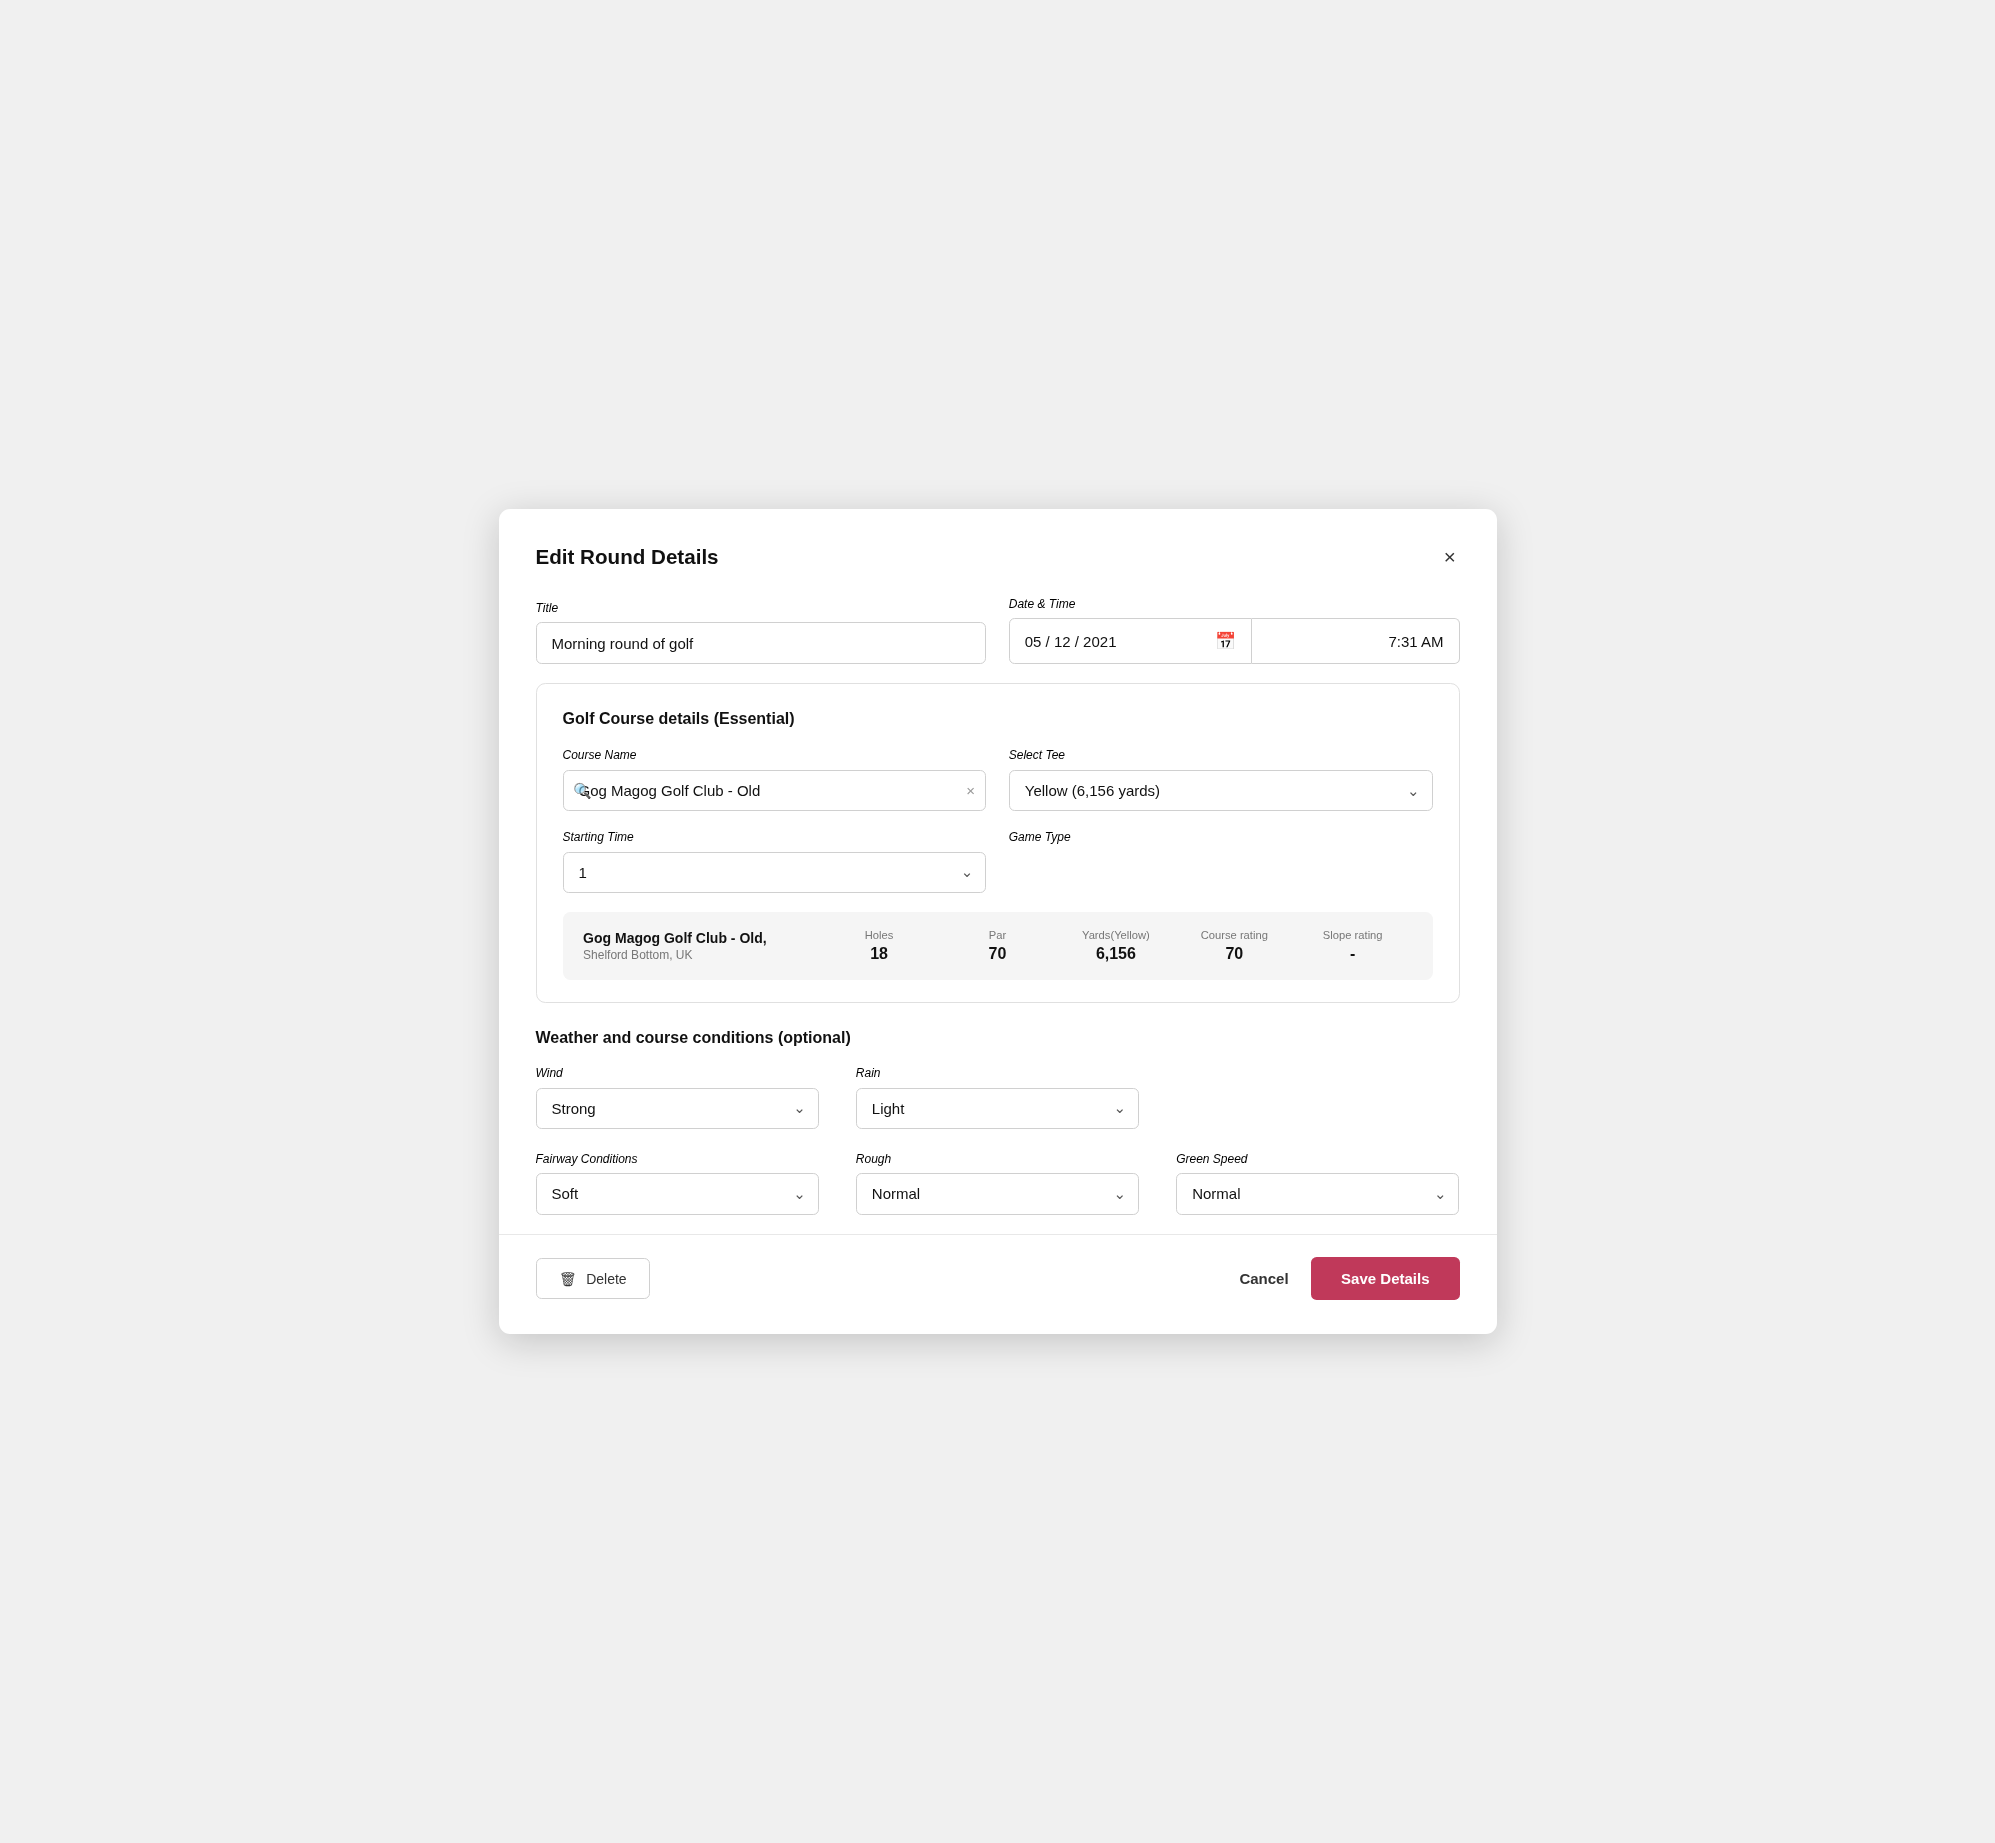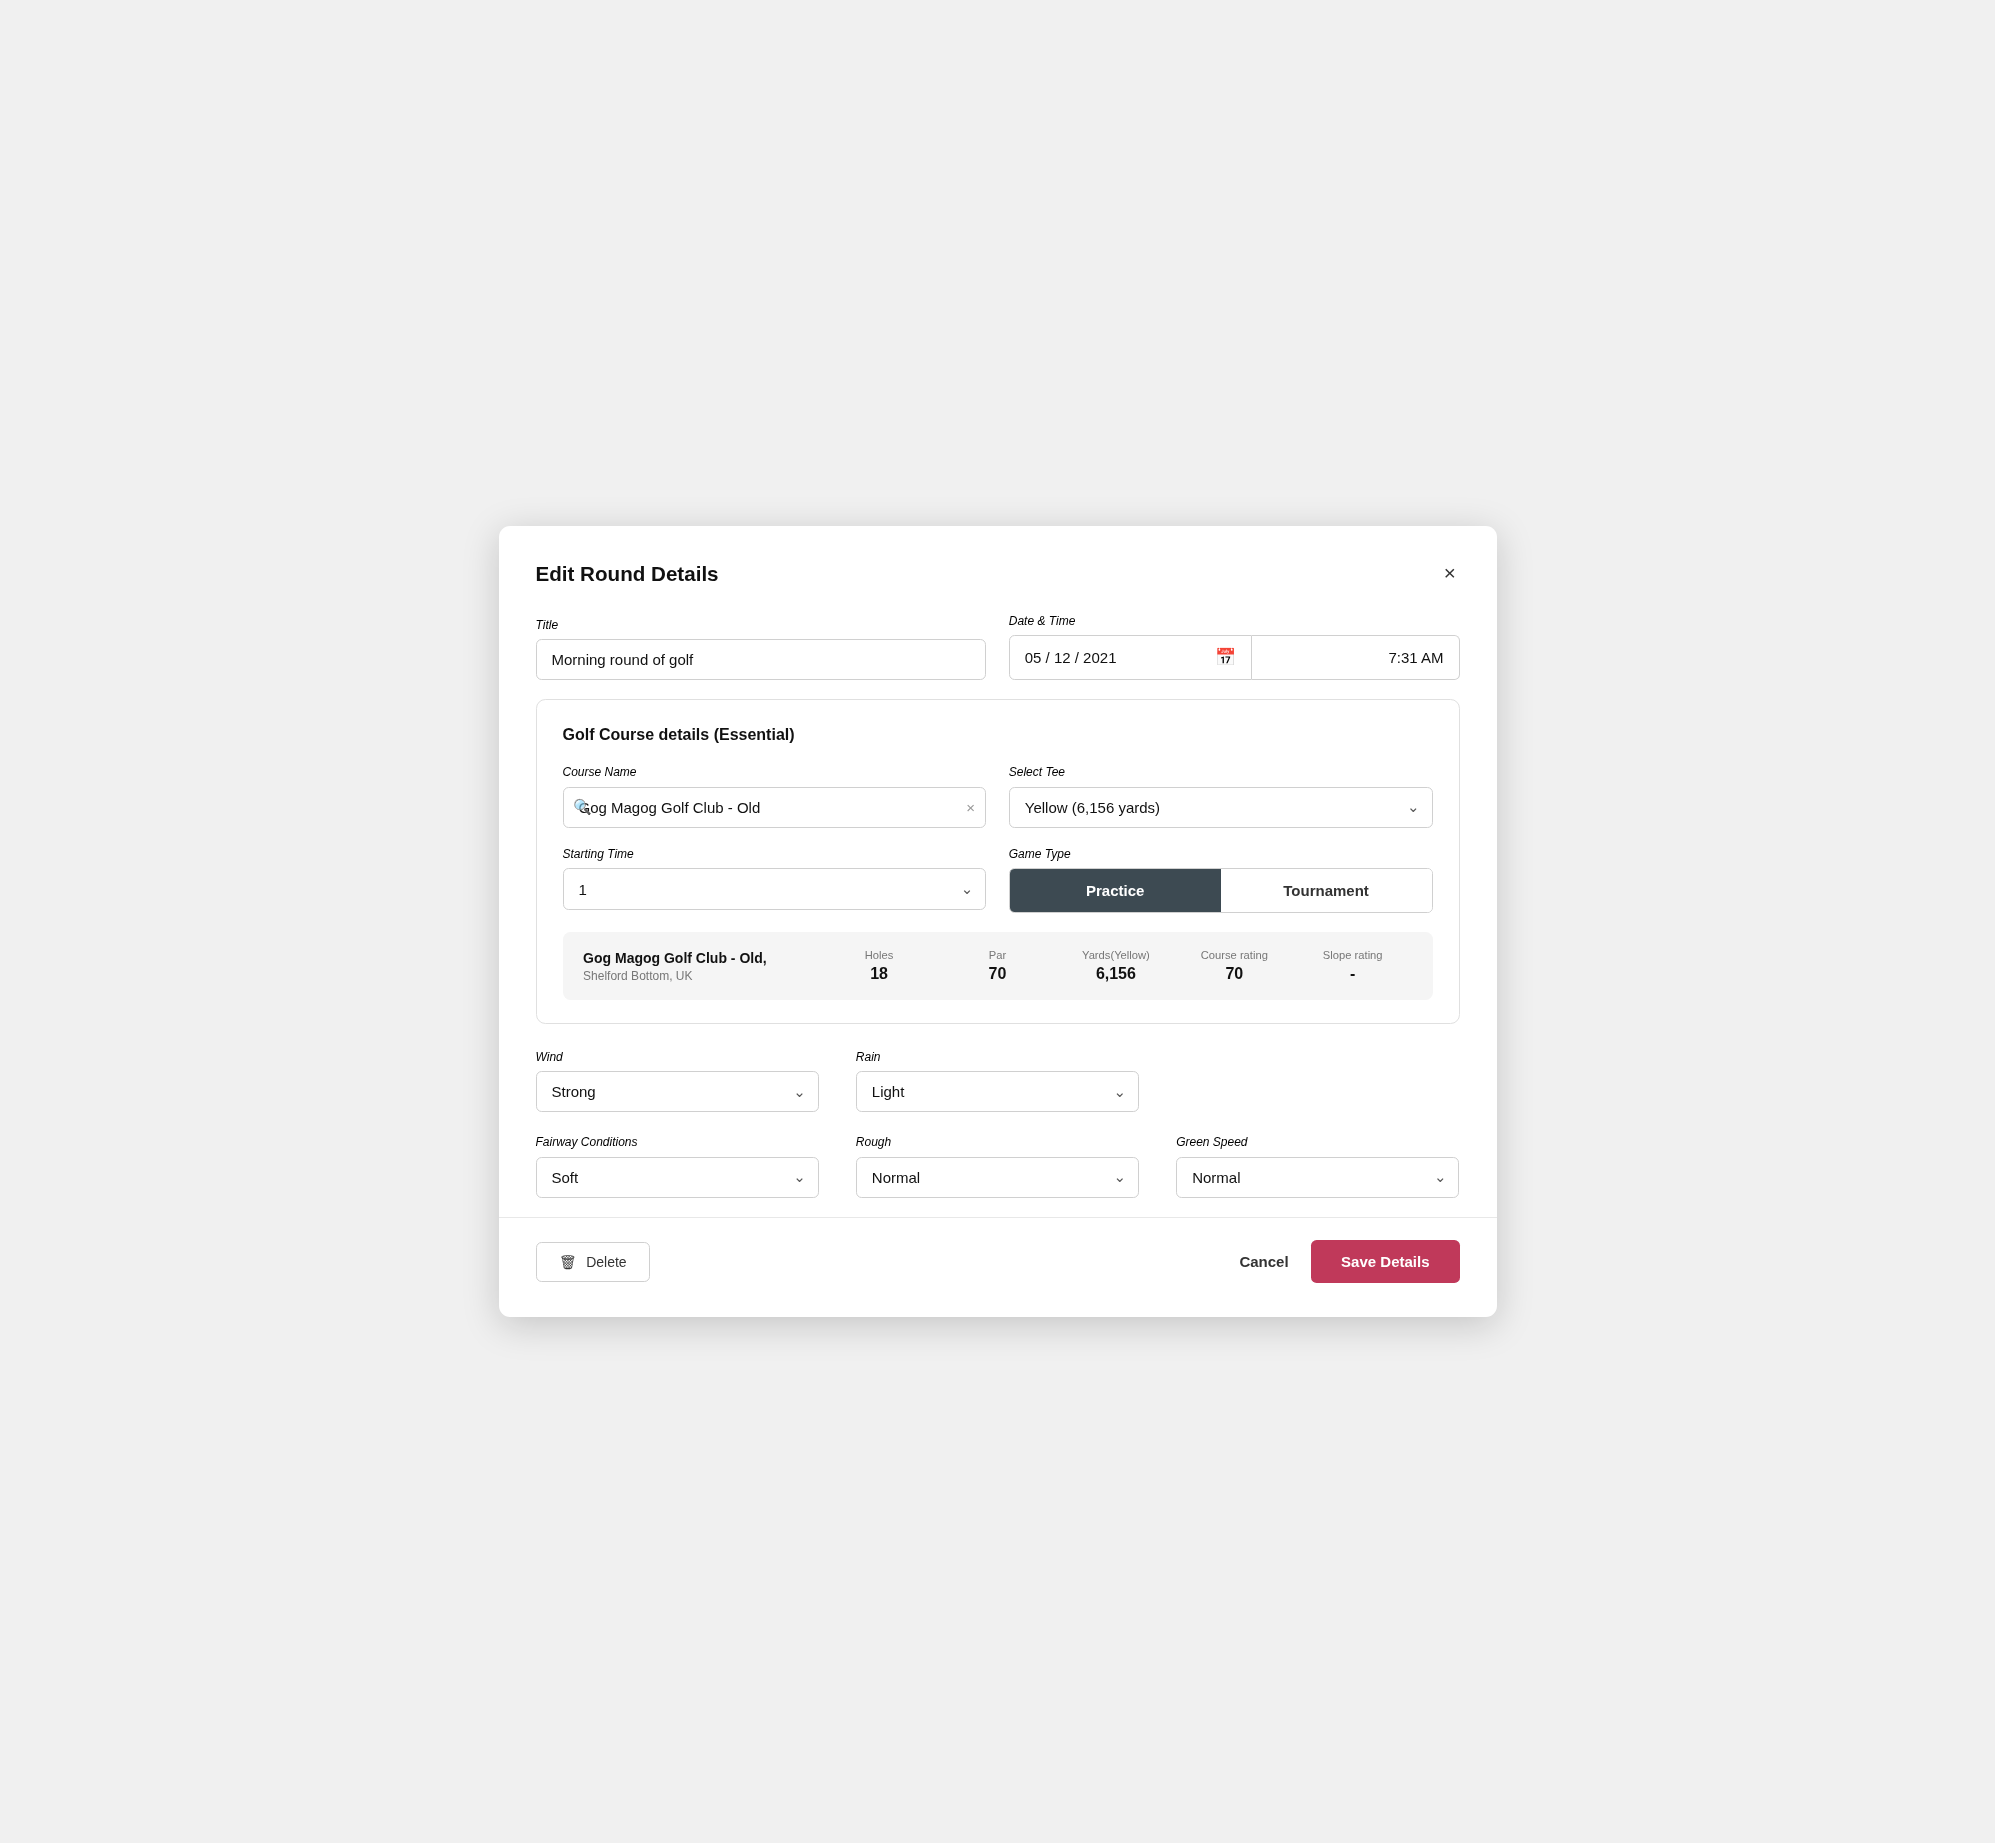--- a/index.html
+++ b/index.html
@@ -357,24 +357,20 @@
         <div class="select-wrapper">
           <select class="select-field">
             <option>1</option>
             <option>10</option>
           </select>
           <span class="select-arrow">⌄</span>
         </div>
       </div>
       <div class="form-group">
         <label>Game Type</label>
-        <div class="toggle-group">
-          <button class="toggle-btn active">Practice</button>
-          <button class="toggle-btn">Tournament</button>
-        </div>
       </div>
     </div>
 
     <div class="course-info-box">
       <div class="course-info-name">
         <div class="name">Gog Magog Golf Club - Old,</div>
         <div class="location">Shelford Bottom, UK</div>
       </div>
       <div class="course-stat">
         <div class="stat-label">Holes</div>
@@ -393,20 +389,21 @@
         <div class="stat-value">70</div>
       </div>
       <div class="course-stat">
         <div class="stat-label">Slope rating</div>
         <div class="stat-value">-</div>
       </div>
     </div>
   </div>
 
   <div>
+    <div class="weather-section-title">Weather and course conditions (optional)</div>
 
     <div class="weather-row">
       <div class="form-group">
         <label>Wind</label>
         <div class="select-wrapper">
           <select class="select-field">
             <option>Calm</option>
             <option>Light</option>
             <option>Moderate</option>
             <option selected="">Strong</option>

